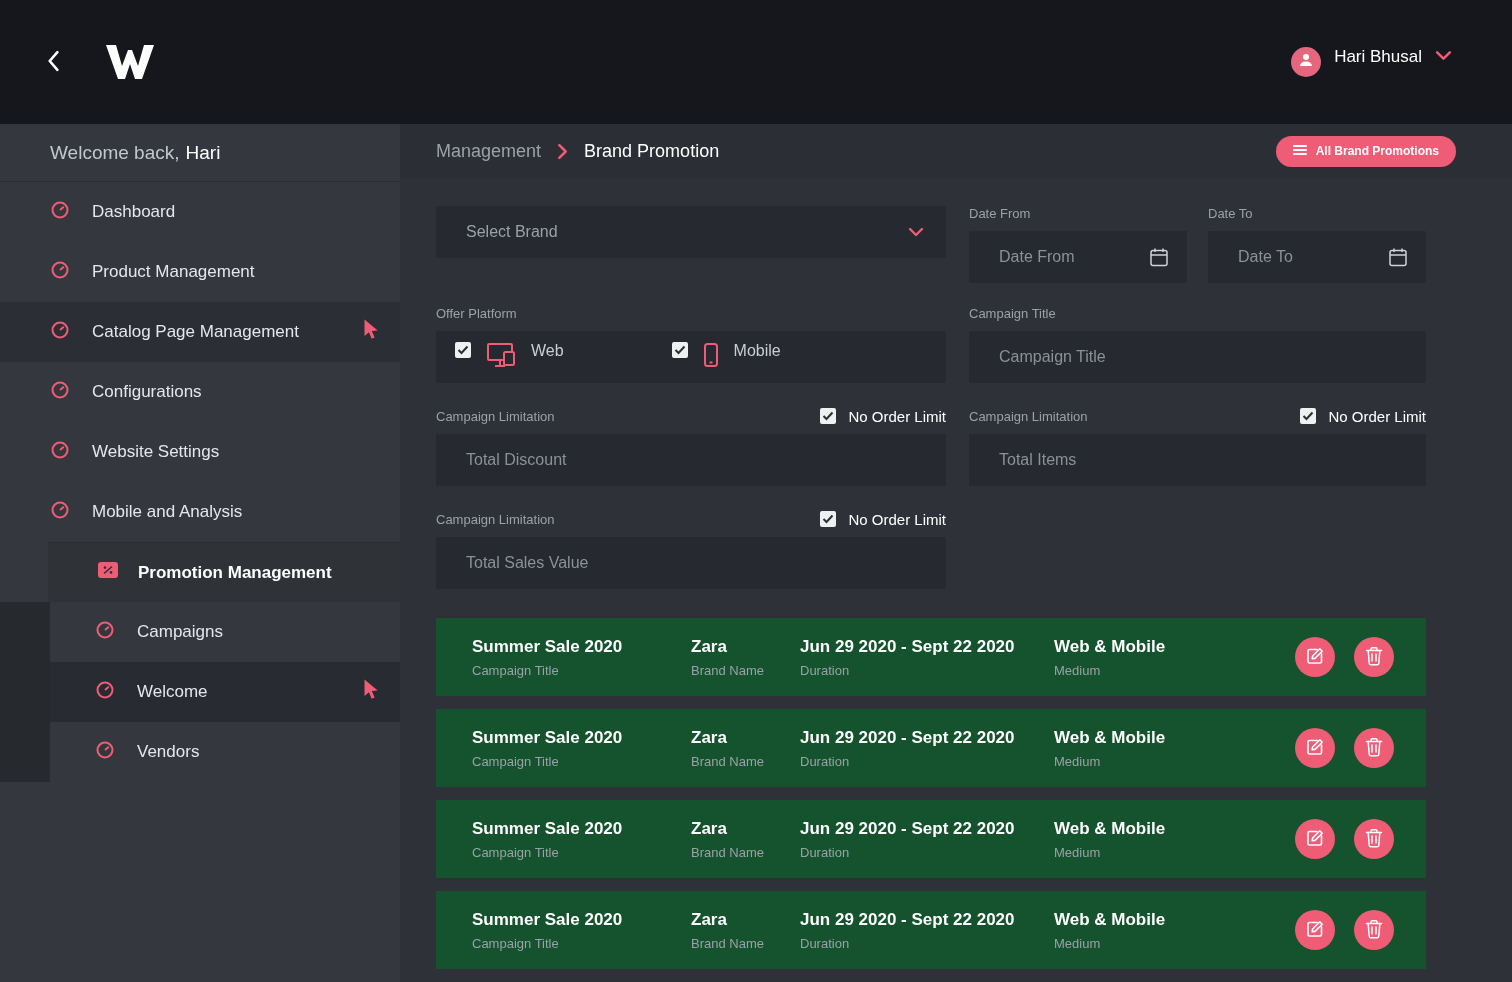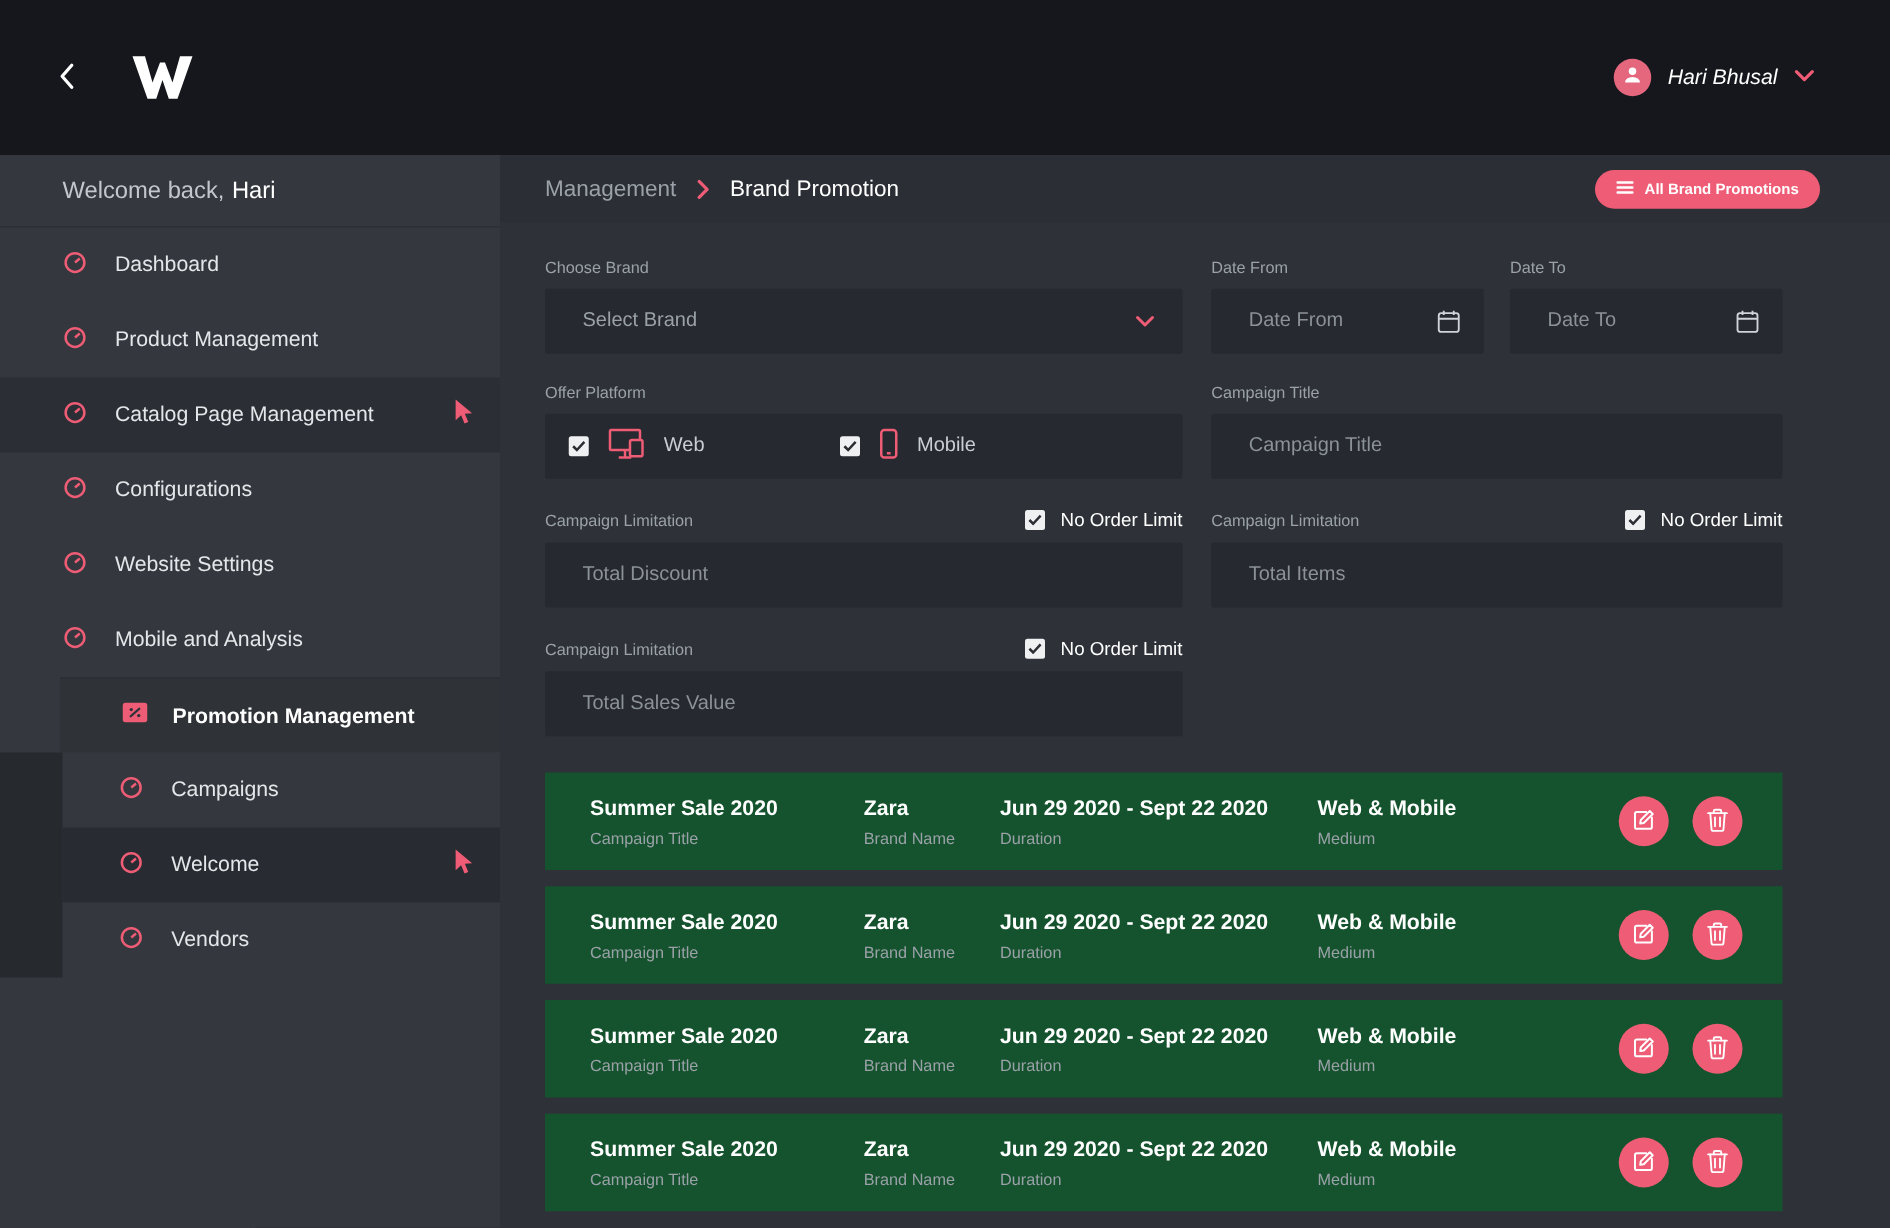--- a/index.html
+++ b/index.html
@@ -6,21 +6,21 @@
   html,body { width:1512px; height:982px; overflow:hidden; }
   body {
     font-family: "Liberation Sans", sans-serif;
     background:#2e3238; color:#fff;
   }
 
   
   .topbar { height:124px; background:#15171c; display:flex; align-items:center; }
   .back-btn { margin-left:46px; background:none; border:none; cursor:pointer; display:flex; align-items:center; }
   .logo { margin-left:42px; display:flex; align-items:center; }
-  .user-block { margin-left:auto; margin-right:60px; display:flex; align-items:center; gap:13px; cursor:pointer;font-style:italic; }
+  .user-block { margin-left:auto; margin-right:60px; display:flex; gap:13px; cursor:pointer; }
   .avatar { width:30px; height:30px; border-radius:50%; background:#e4677e; display:flex; align-items:center; justify-content:center; }
   .user-name { font-size:17px; color:#fff; }
 
   
   .layout { display:flex; height:858px; }
 
   
   .sidebar { width:400px; background:#34383e; flex-shrink:0; }
   .sidebar-welcome { height:58px; display:flex; align-items:center; padding-left:50px; font-size:19px; border-bottom:1px solid #2a2d32; }
   .welcome-prefix { color:#c2c7cd; }
@@ -54,21 +54,21 @@
   .no-limit { display:flex; align-items:center; gap:12px; font-size:15px; color:#fff; cursor:pointer; }
 
   .input, .select-box, .platform-box { height:52px; background:#26292f; border:none; border-radius:2px; width:100%; }
   .input { padding:0 30px; color:#dfe3e7; font-size:16px; font-family:"Liberation Sans", sans-serif; }
   .input::placeholder { color:#8b9198; opacity:1; }
   .input-wrap { position:relative; }
   .input-icon { position:absolute; right:18px; top:50%; transform:translateY(-50%); pointer-events:none; display:flex; }
   .select-box { display:flex; align-items:center; padding:0 22px 0 30px; color:#9aa1a8; font-size:16px; cursor:pointer; }
   .select-box .sel-chevron { margin-left:auto; display:flex; }
   .platform-box { display:flex; align-items:center; padding-left:19px; }
-  .plat-group { display:flex; align-items:center; gap:15px; }
+  .plat-group { display:flex; align-items:flex-start; gap:15px; }
   .plat-group.second { margin-left:108px; }
   .plat-label { font-size:16px; color:#c9ced4; }
 
   .checkbox { width:16px; height:16px; background:#eef0f2; border-radius:2px; display:flex; align-items:center; justify-content:center; flex-shrink:0; cursor:pointer; }
 
   
   .promo-list { margin-top:29px; }
   .promo-row { height:78px; background:#14532d; margin-bottom:13px; display:flex; align-items:center; padding:0 32px 0 36px; }
   .cell { display:flex; flex-direction:column; justify-content:center; }
   .cell-title { width:219px; }
@@ -251,21 +251,20 @@
             </svg>
         </span>
         <span>All Brand Promotions</span>
       </button>
     </div>
 
     <div class="form-area">
 
       <div class="form-row">
         <div class="col-left">
-          <span class="field-label">Choose Brand</span>
           <div class="select-box">
             <span>Select Brand</span>
             <span class="sel-chevron">
               <svg width="16" height="10" viewBox="0 0 16 10" fill="none" stroke="#ee5c75" stroke-width="2.4" stroke-linecap="round" stroke-linejoin="round">
                   <path d="M2 2 L8 8 L14 2"></path>
                 </svg>
             </span>
           </div>
         </div>
         <div class="col-date">

